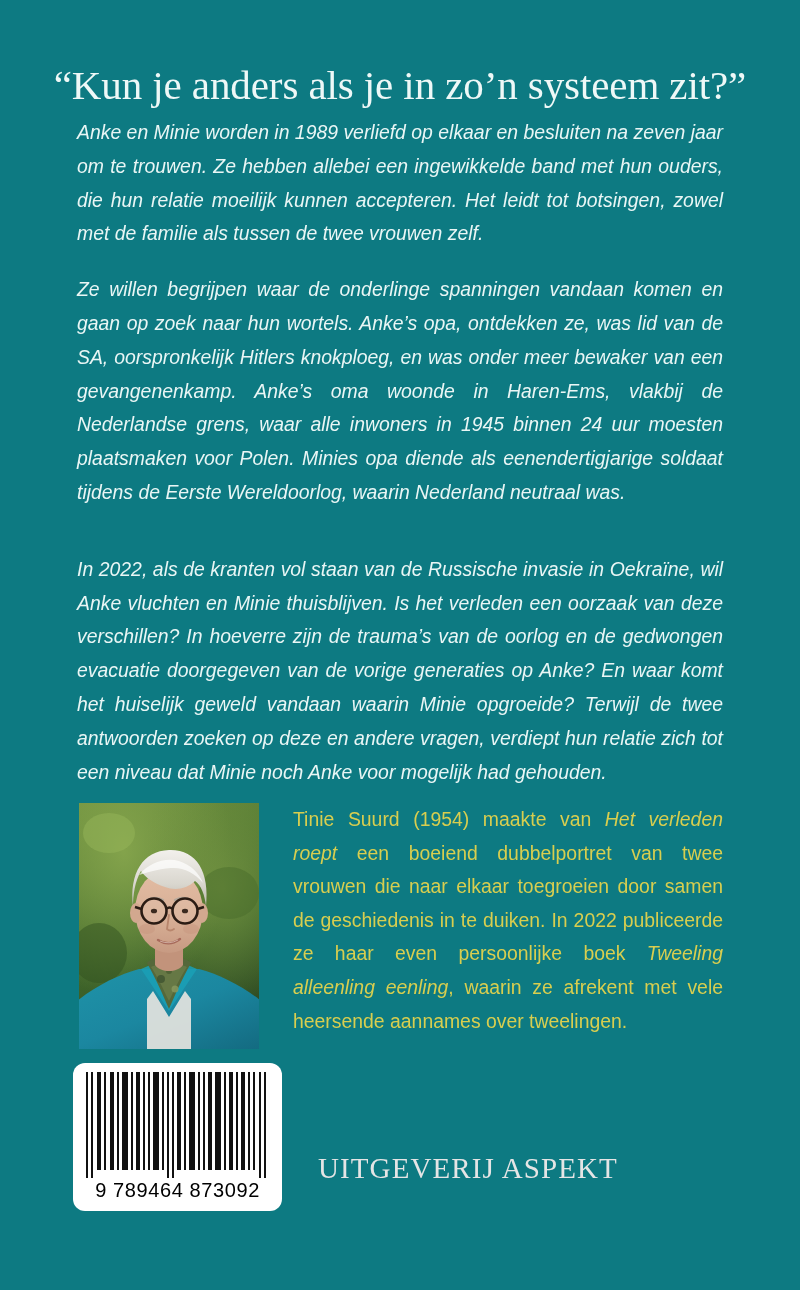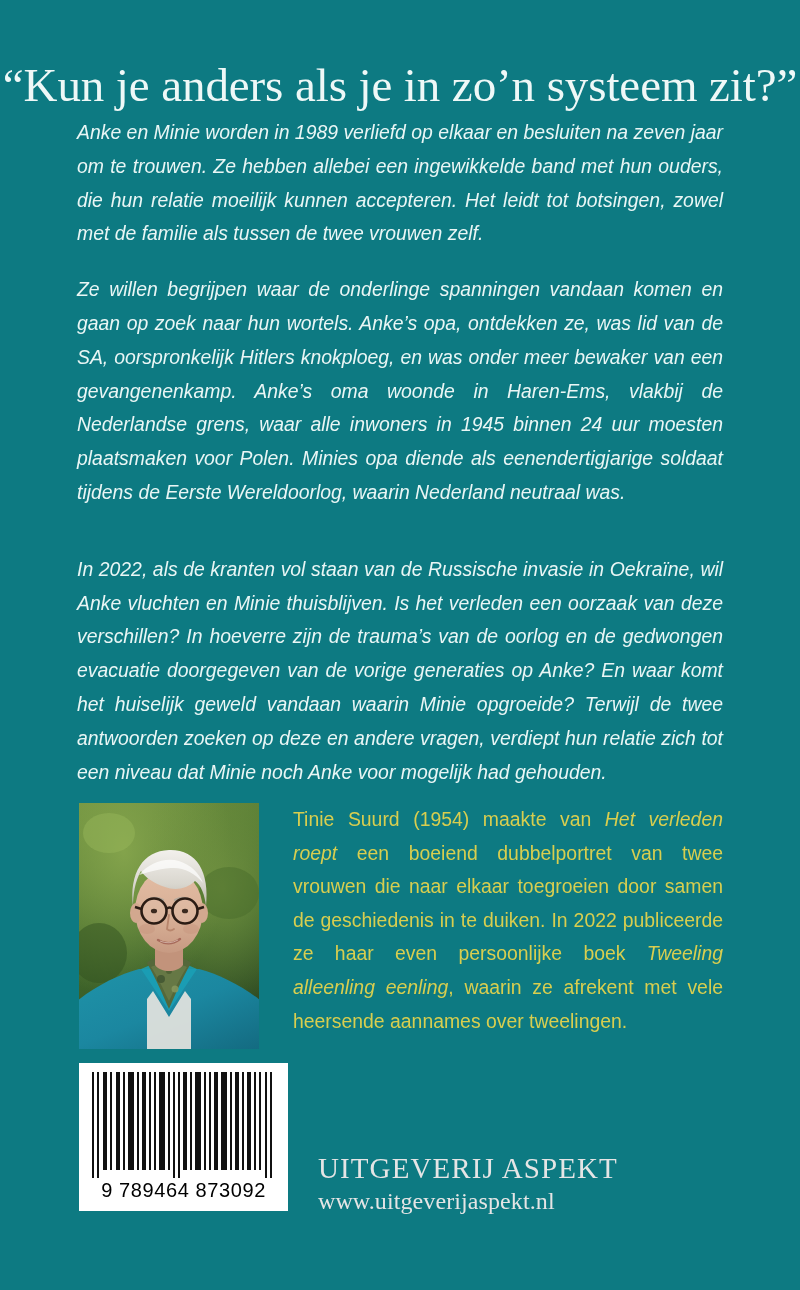--- a/index.html
+++ b/index.html
@@ -24,21 +24,21 @@
   }
 
   
   .quote-title {
     position: absolute;
     left: 0;
     top: 62px;
     width: 800px;
     text-align: center;
     font-family: "Liberation Serif", serif;
-    font-size: 47px;
+    font-size: 41px;
     line-height: 46px;
     color: #eef8f7;
     letter-spacing: -0.1px;
     white-space: nowrap;
   }
 
   
   .blurb {
     position: absolute;
     left: 77px;
@@ -86,27 +86,28 @@
     font-size: 19.4px;
     line-height: 33.6px;
     text-align: justify;
     text-justify: inter-word;
   }
   .author-bio em { font-style: italic; }
 
   
   .barcode-box {
     position: absolute;
-    left: 79px;
+    left: 73px;
     top: 1063px;
     width: 209px;
     height: 148px;
     background: #ffffff;
     box-sizing: border-box;
     padding: 9px 10px 4px 10px;
+    border-radius: 12px;
   }
   .barcode-bars {
     width: 189px;
     height: 106px;
     display: block;
   }
   .barcode-digits {
     margin-top: 1px;
     font-family: "Liberation Sans", sans-serif;
     font-size: 20px;
@@ -277,16 +278,15 @@
         <rect x="170" y="0" width="2" height="98"></rect>
         <rect x="176" y="0" width="2" height="106"></rect>
         <rect x="181" y="0" width="2" height="106"></rect>
       </g>
     </svg>
     <div class="barcode-digits">9 789464 873092</div>
   </div>
 
   <div class="publisher">
     <div class="publisher-name">UITGEVERIJ ASPEKT</div>
-    <div class="publisher-url">www.uitgeverijaspekt.nl</div>
   </div>
 
 </div>
 
 </body></html>

